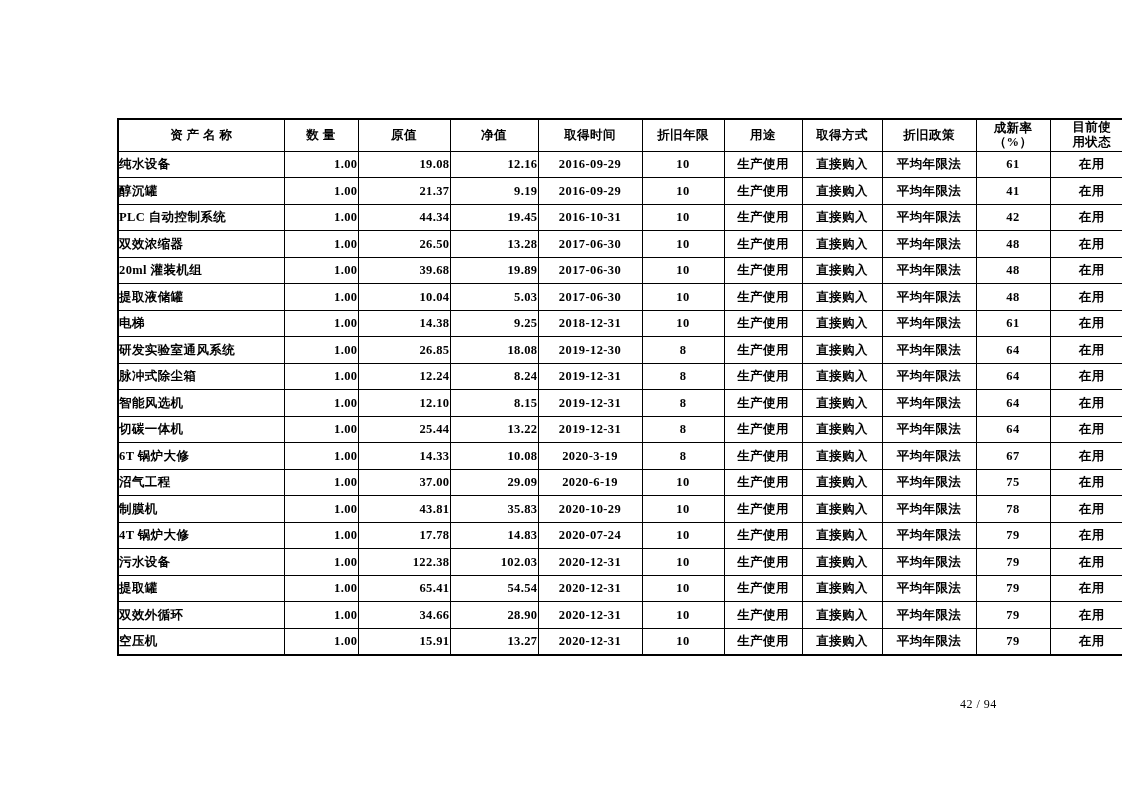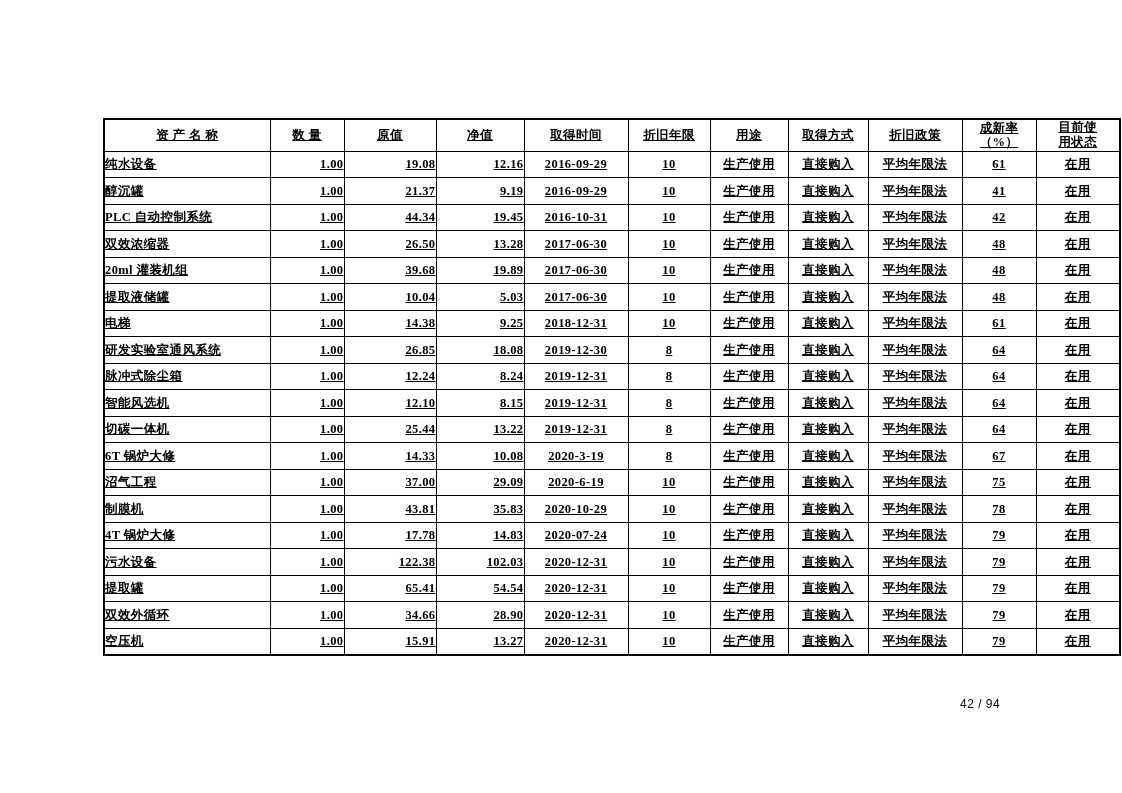--- a/index.html
+++ b/index.html
@@ -16,24 +16,23 @@
     overflow: hidden;
   }
   .page {
     position: absolute;
     left: 0; top: 0;
     width: 1122px;
     height: 793px;
   }
   .table-wrap {
     position: absolute;
-    left: 103px;
+    left: 117px;
     top: 118px;
     width: 916px;
-    text-decoration: underline;
   }
   table.asset-table {
     border-collapse: collapse;
     width: 916px;
     table-layout: fixed;
   }
   table.asset-table td, table.asset-table th {
     border: 1px solid #000000;
     font-size: 12.5px;
     font-weight: bold;
@@ -82,21 +81,21 @@
   }
   .hdr-2line {
     display: block;
     line-height: 1.22;
   }
   .footer-page {
     position: absolute;
     left: 960px;
     top: 697px;
     font-size: 12px;
-    font-family: Liberation Sans, sans-serif;
+    font-family: Liberation Serif, serif;
     color: #000;
     letter-spacing: 0.5px;
     text-align: right;
   }
 </style>
 </head>
 <body>
 
 <div class="page">
 

